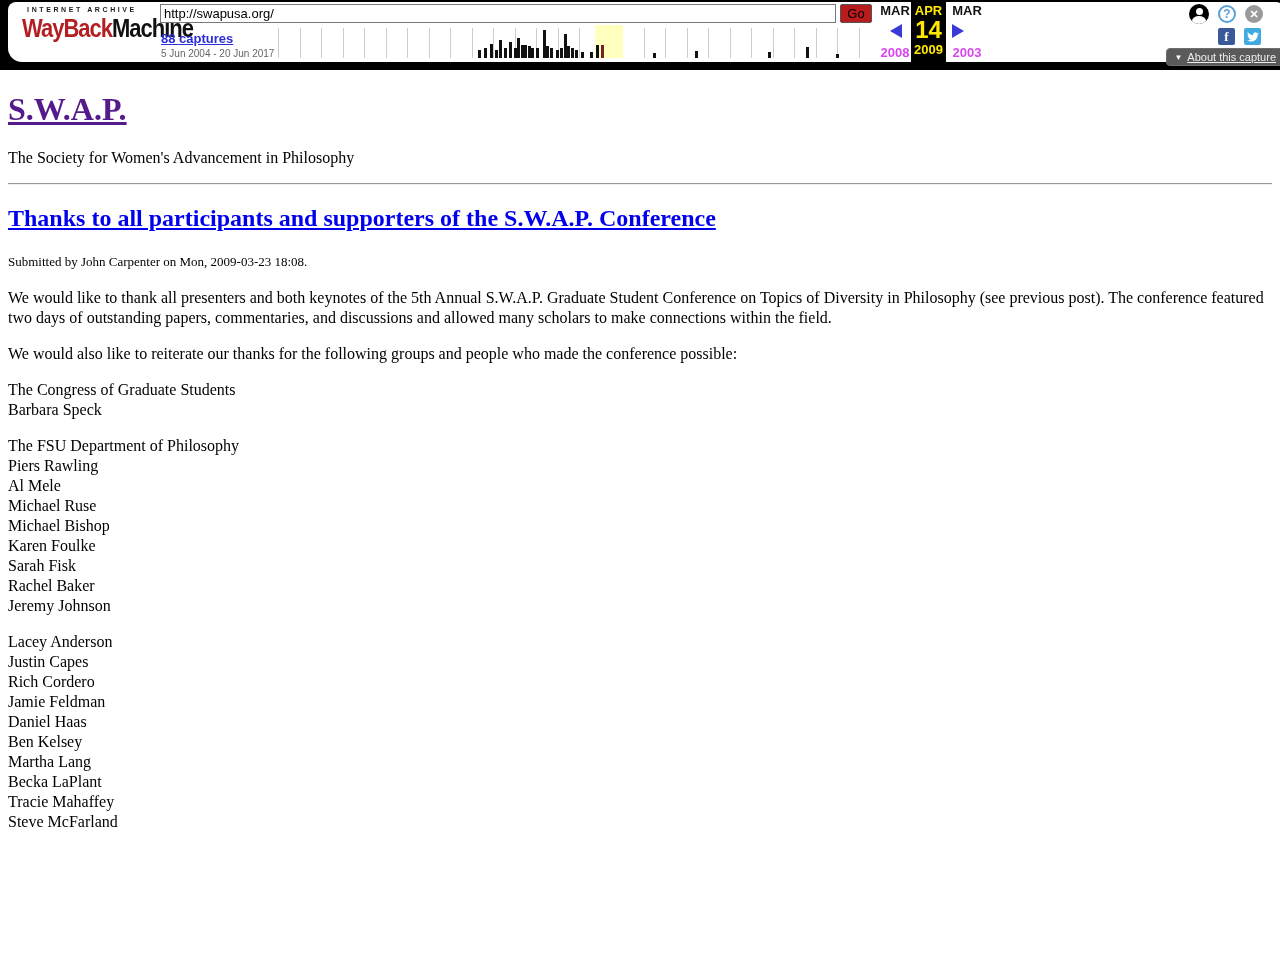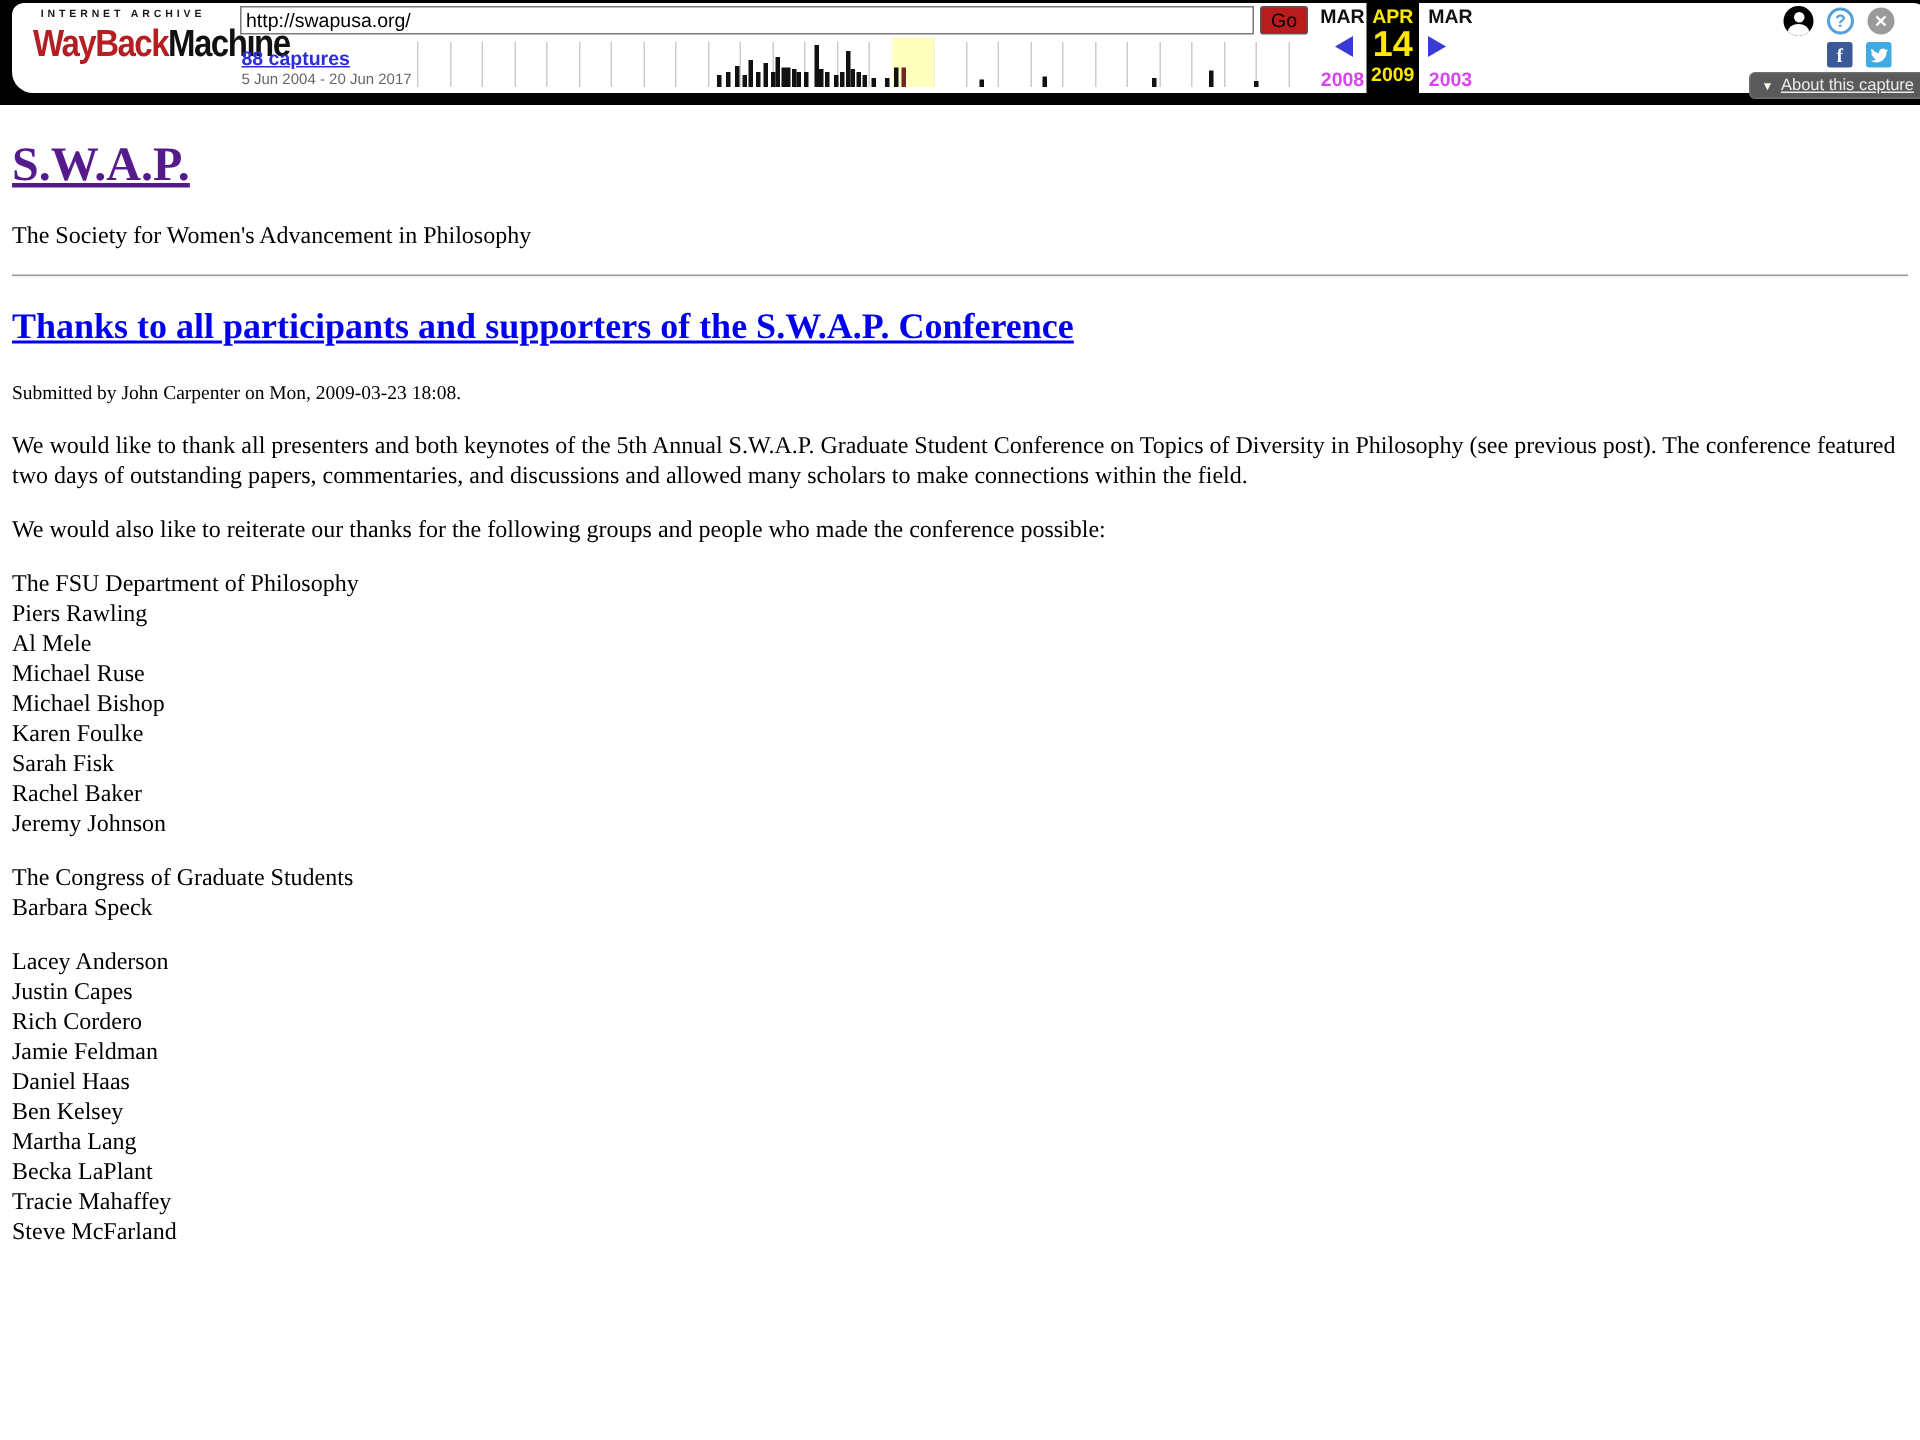--- a/index.html
+++ b/index.html
@@ -187,17 +187,17 @@
   <hr class="sep">
 
   <h2 class="article-title"><a>Thanks to all participants and supporters of the S.W.A.P. Conference</a></h2>
   <p class="byline bodytext" style="font-size:13px">Submitted by John Carpenter on Mon, 2009-03-23 18:08.</p>
 
   <div id="article-paragraphs">
       <p class="bodytext">We would like to thank all presenters and both keynotes of the 5th Annual S.W.A.P. Graduate Student Conference on Topics of Diversity in Philosophy (see previous post). The conference featured two days of outstanding papers, commentaries, and discussions and allowed many scholars to make connections within the field.</p>
       <p class="bodytext">We would also like to reiterate our thanks for the following groups and people who made the conference possible:</p>
     </div>
   <div id="name-groups">
+      <p class="bodytext"><span>The Congress of Graduate Students</span><br><span>Barbara Speck</span></p>
       <p class="bodytext"><span>The FSU Department of Philosophy</span><br><span>Piers Rawling</span><br><span>Al Mele</span><br><span>Michael Ruse</span><br><span>Michael Bishop</span><br><span>Karen Foulke</span><br><span>Sarah Fisk</span><br><span>Rachel Baker</span><br><span>Jeremy Johnson</span></p>
-      <p class="bodytext"><span>The Congress of Graduate Students</span><br><span>Barbara Speck</span></p>
       <p class="bodytext"><span>Lacey Anderson</span><br><span>Justin Capes</span><br><span>Rich Cordero</span><br><span>Jamie Feldman</span><br><span>Daniel Haas</span><br><span>Ben Kelsey</span><br><span>Martha Lang</span><br><span>Becka LaPlant</span><br><span>Tracie Mahaffey</span><br><span>Steve McFarland</span></p>
     </div>
 </div>
 
 </body></html>

